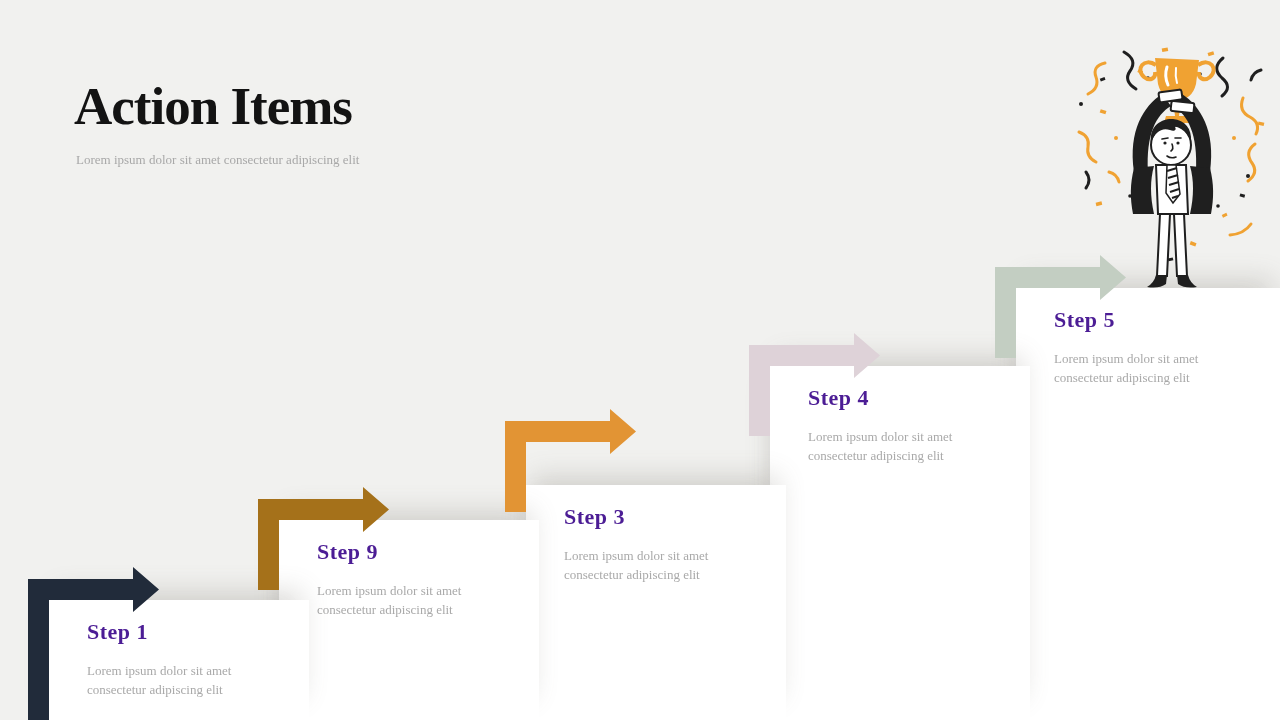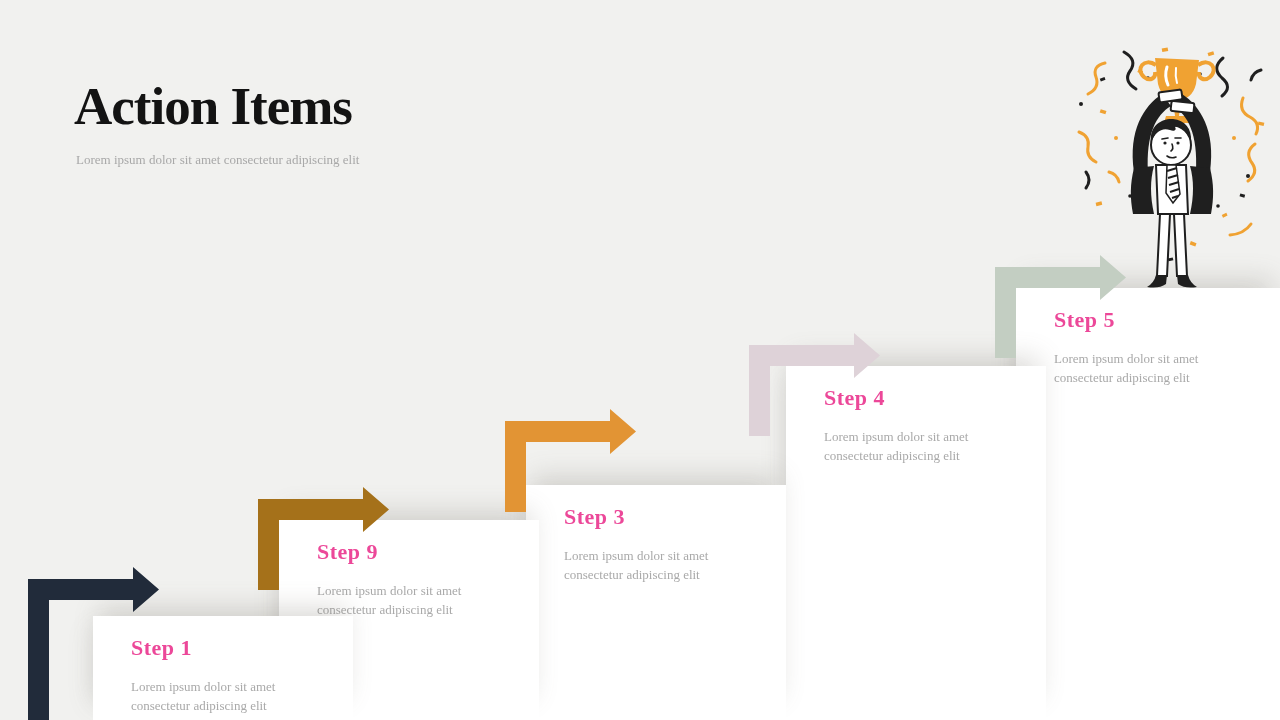--- a/index.html
+++ b/index.html
@@ -16,28 +16,28 @@
   .slide-subtitle{
     position:absolute;left:76px;top:152px;margin:0;
     font-size:13px;color:#A8A8A8;
   }
   
   .step-card{
     position:absolute;bottom:0;width:260px;background:#FFFFFF;
     box-shadow:0 -16px 24px -6px rgba(110,104,96,0.20),
                -14px -2px 24px -12px rgba(110,104,96,0.12);
   }
-  .card-1{left:49px;  top:616px; z-index:15;margin-left:44px;}
+  .card-1{left:49px;  top:600px; z-index:15;}
   .card-2{left:279px; top:520px; z-index:14;}
   .card-3{left:526px; top:442px; z-index:13;margin-top:43px;}
-  .card-4{left:786px; top:366px; z-index:12;}
+  .card-4{left:770px; top:366px; z-index:12;}
   .card-5{left:1016px;top:288px; z-index:11; width:264px;}
   .step-heading{
     position:absolute;left:38px;top:19px;margin:0;
-    font-size:22px;font-weight:700;letter-spacing:0.5px;color:#ec4899;
+    font-size:22px;font-weight:700;letter-spacing:0.5px;color:#4c1d95;
   }
   .step-body{
     position:absolute;left:38px;top:61px;margin:0;width:180px;
     font-size:13px;line-height:19px;color:#A9A9A9;
   }
   
   .step-arrow{position:absolute;z-index:20;display:block;}
   .arrow-1{left:28px; top:565px; width:132px;height:155px;}
   .arrow-2{left:258px;top:485px; width:132px;height:105px;}
   .arrow-3{left:505px;top:407px; width:132px;height:105px;}

